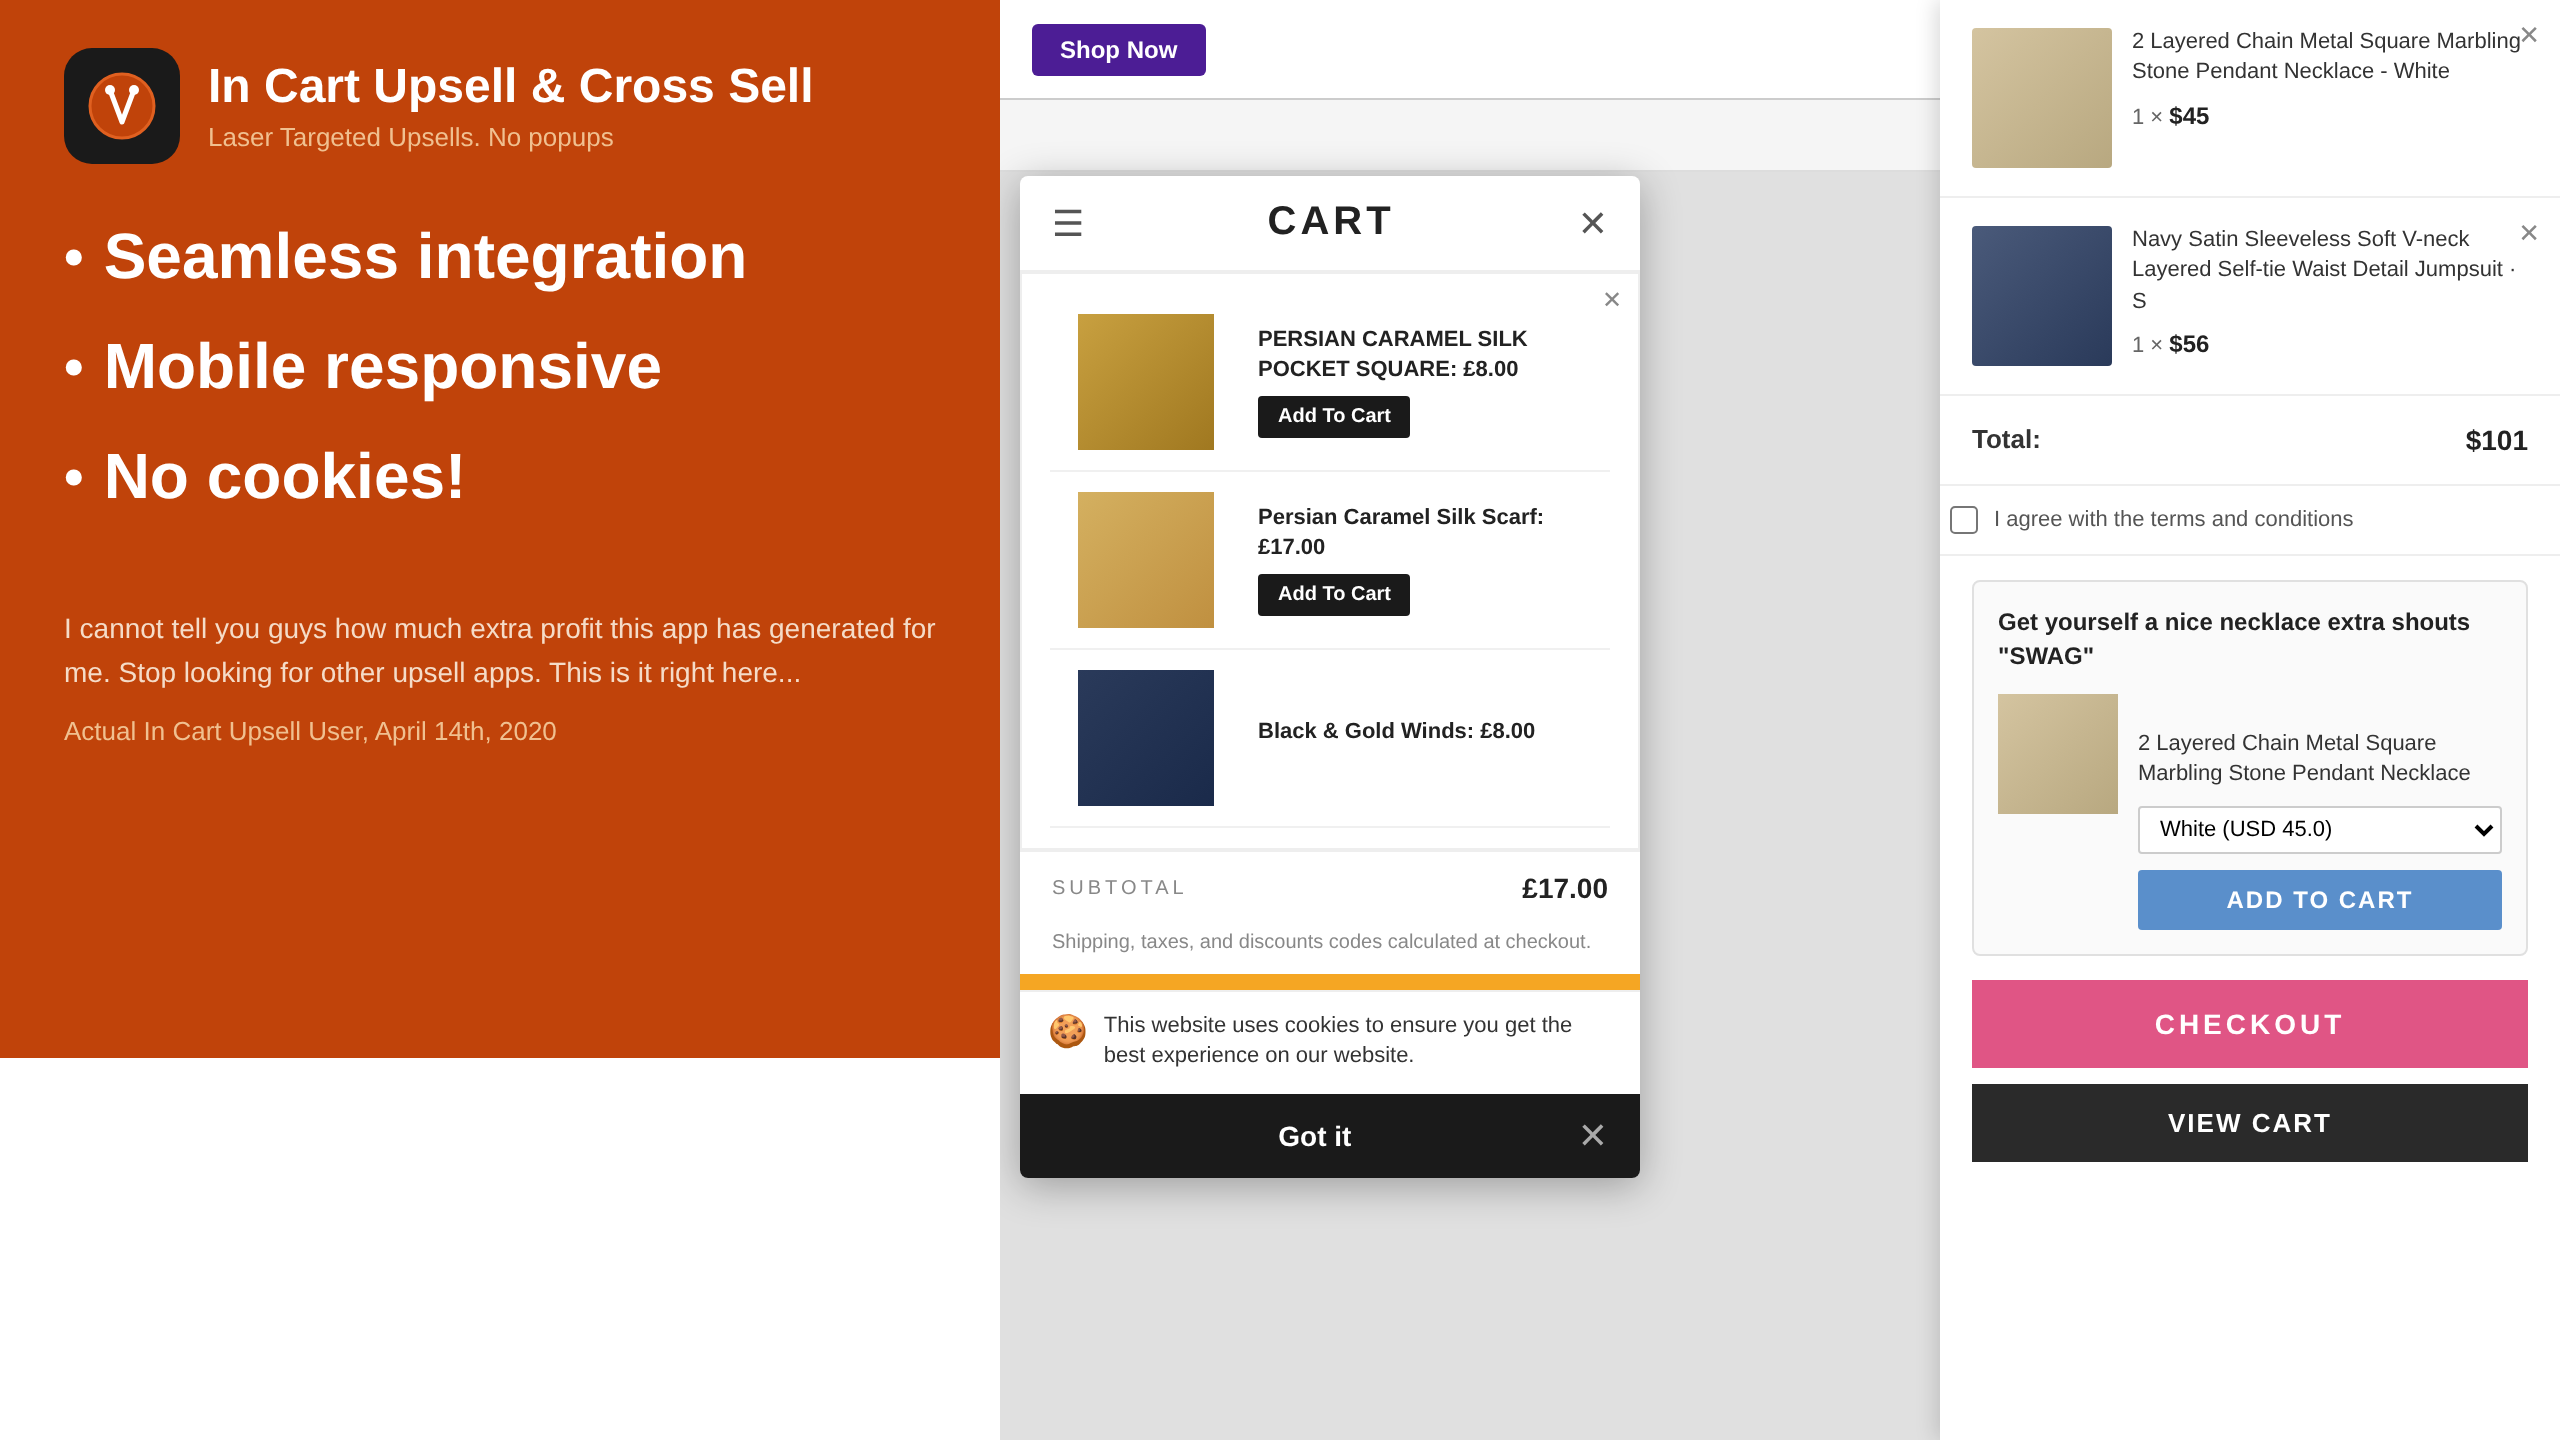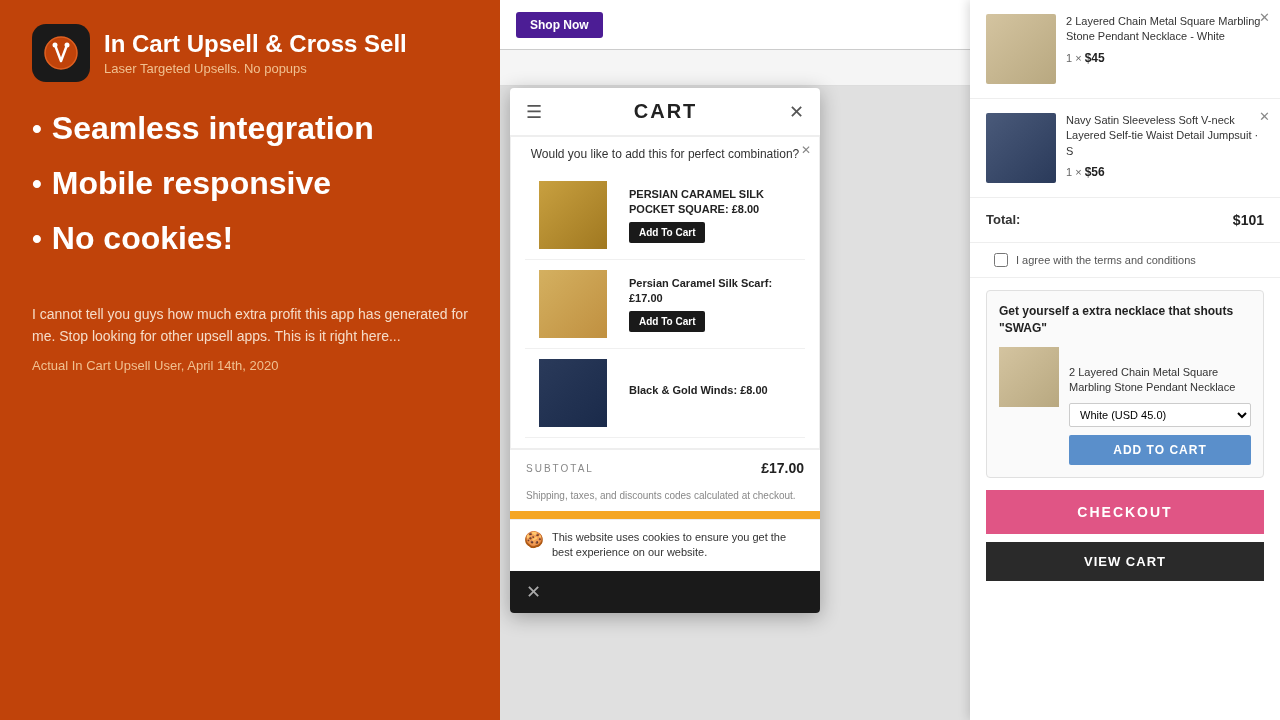--- a/index.html
+++ b/index.html
@@ -7,21 +7,21 @@
       width: 1280px;
       height: 720px;
       overflow: hidden;
       font-family: Arial, sans-serif;
       display: flex;
     }
 
     
     .left-panel {
       width: 500px;
-      height: 720px;
+      height: 529px;
       background: #c0430a;
       padding: 24px 32px;
       display: flex;
       flex-direction: column;
       gap: 0;
     }
     .brand-header {
       display: flex;
       align-items: center;
       gap: 14px;
@@ -361,21 +361,21 @@
       display: flex;
       justify-content: space-between;
       align-items: flex-start;
       padding: 14px 16px;
       border-bottom: 1px solid #eee;
     }
     .side-total-label { font-size: 13px; color: #333; font-weight: 600; }
     .side-total-amount { font-size: 14px; font-weight: bold; color: #222; }
 
     .terms-row {
-      padding: 10px 24px;
+      padding: 10px 5px;
       display: flex;
       align-items: center;
       gap: 8px;
       border-bottom: 1px solid #eee;
     }
     .terms-checkbox {
       width: 14px;
       height: 14px;
       border: 1px solid #999;
       flex-shrink: 0;
@@ -546,21 +546,20 @@
     <div class="cart-header">
       <span class="cart-menu-icon">☰</span>
       <span class="cart-title">CART</span>
       <button class="cart-close-btn">✕</button>
     </div>
 
     <div class="cart-body">
 
       <div class="upsell-popup">
         <span class="upsell-popup-close">✕</span>
-        <div class="upsell-popup-text">Would you like to add this for perfect combination?</div>
 
         <div class="upsell-item">
           <div class="upsell-item-img">
             <div class="silk-placeholder1"></div>
           </div>
           <div class="upsell-item-info">
             <div class="upsell-item-name">PERSIAN CARAMEL SILK POCKET SQUARE: £8.00</div>
             <button class="add-to-cart-btn">Add To Cart</button>
           </div>
         </div>
@@ -592,20 +591,21 @@
       <div class="cart-shipping-note">Shipping, taxes, and discounts codes calculated at checkout.</div>
       <div class="checkout-bar"></div>
     </div>
 
     <div class="cookie-banner">
       <span class="cookie-icon">🍪</span>
       <span class="cookie-text">This website uses cookies to ensure you get the best experience on our website.</span>
     </div>
 
     <div class="got-it-bar">
+      <button class="got-it-btn">Got it</button>
       <button class="got-it-close">✕</button>
     </div>
   </div>
 
   <div class="cart-side-panel">
 
     <div class="side-cart-item">
       <div class="side-item-img">
         <div class="necklace-placeholder"></div>
       </div>
@@ -637,21 +637,21 @@
       <span class="side-total-label">Total:</span>
       <span class="side-total-amount">$101</span>
     </div>
 
     <div class="terms-row">
       <input type="checkbox" class="terms-checkbox" style="">
       <span class="terms-text">I agree with the terms and conditions</span>
     </div>
 
     <div class="side-upsell-card">
-      <div class="side-upsell-title">Get yourself a extra necklace that shouts "SWAG"</div>
+      <div class="side-upsell-title">Get yourself a nice necklace extra shouts "SWAG"</div>
       <div class="side-upsell-product">
         <div class="side-upsell-img">
           <div class="necklace-placeholder"></div>
         </div>
         <div class="side-upsell-info">
           <div class="side-upsell-name">2 Layered Chain Metal Square Marbling Stone Pendant Necklace</div>
           <select class="side-upsell-select">
             <option>White (USD 45.0)</option>
           </select>
           <button class="side-add-btn">ADD TO CART</button>

